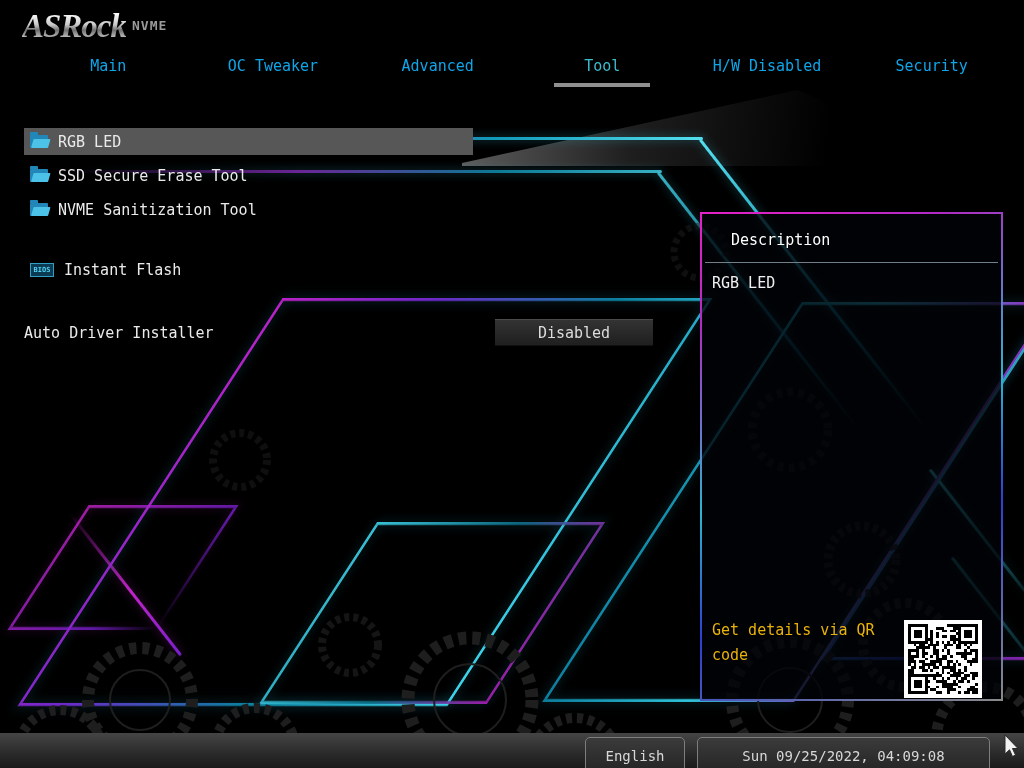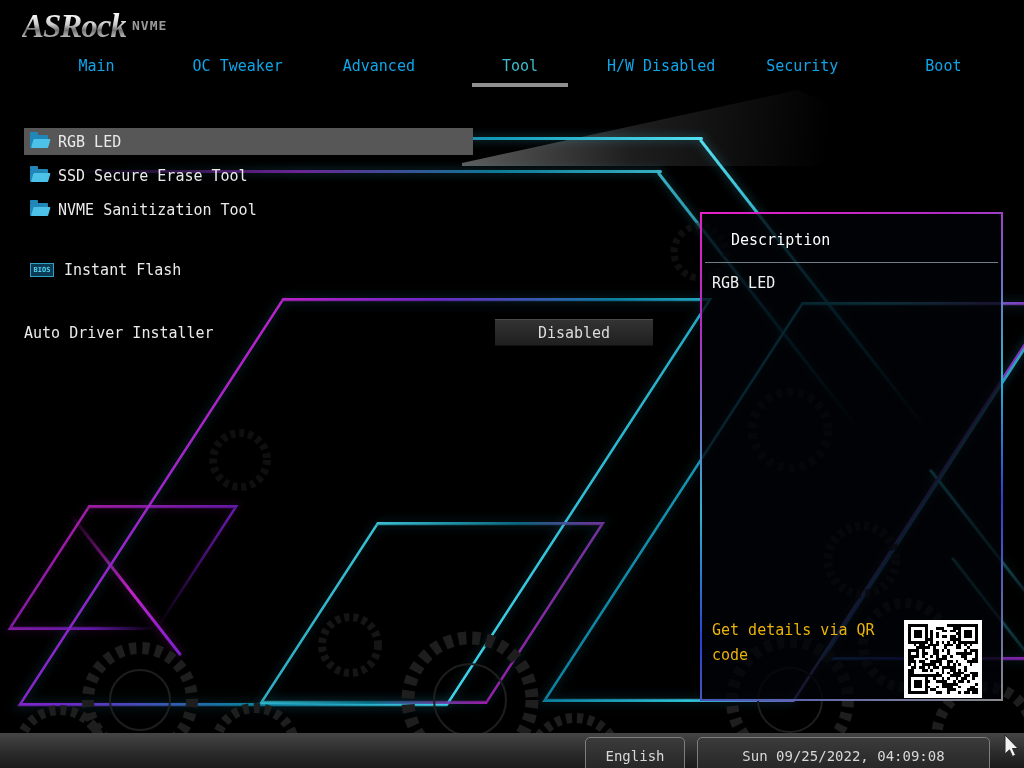--- a/index.html
+++ b/index.html
@@ -144,21 +144,20 @@
 <div class="brand">ASRock</div>
 <div class="fw">NVME</div>
 
 <div class="nav">
   <div class="tab">Main</div>
   <div class="tab">OC Tweaker</div>
   <div class="tab">Advanced</div>
   <div class="tab active">Tool</div>
   <div class="tab">H/W Disabled</div>
   <div class="tab">Security</div>
-  <div class="tab">Boot</div>
 </div>
 
 <div class="menu-row selected r0">
   <span class="folder">
       <span class="back"></span>
       <span class="front"></span>
     </span>
   <span>RGB LED</span>
 </div>
 <div class="menu-row r1">

